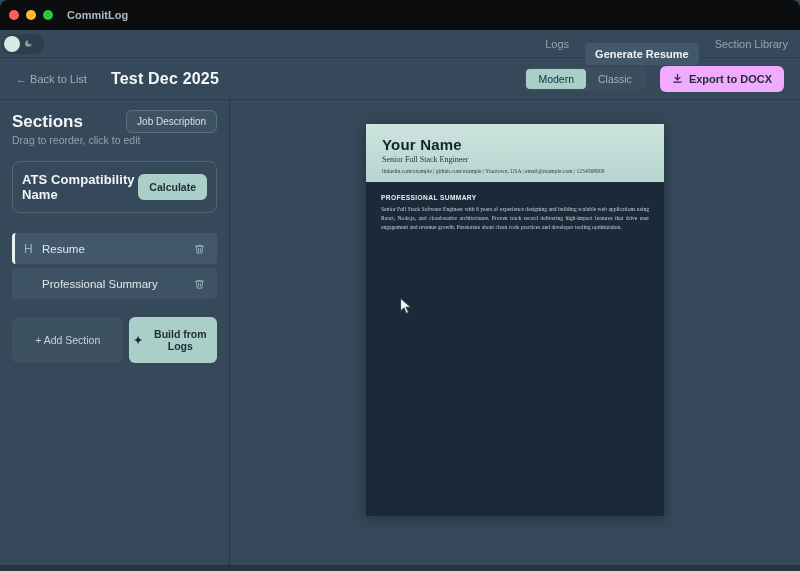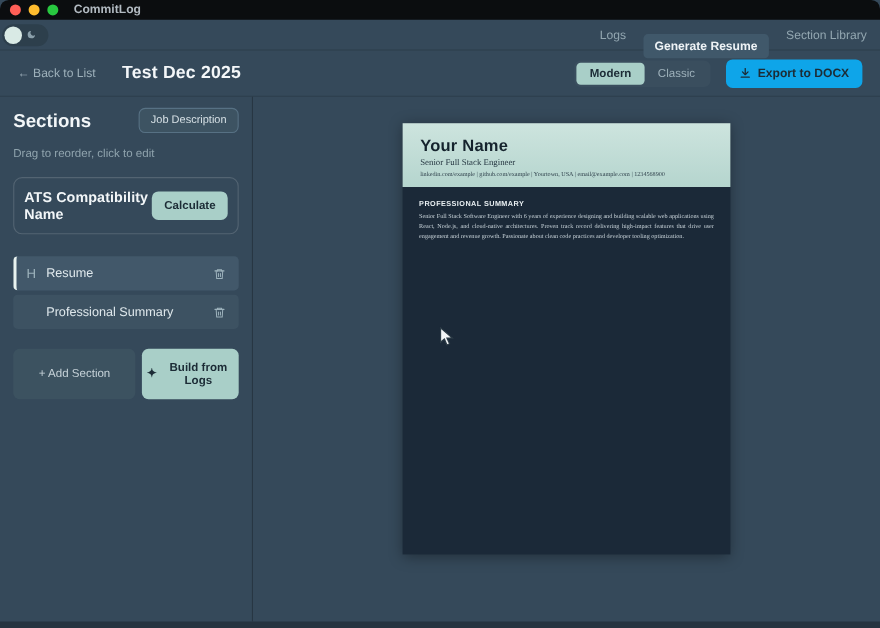--- a/index.html
+++ b/index.html
@@ -1,53 +1,53 @@
 <!DOCTYPE html>
 <html><head>
 <meta charset="utf-8">
 <style>
   * { margin:0; padding:0; box-sizing:border-box; }
   html,body { width:800px; height:571px; overflow:hidden; }
   body { font-family:"Liberation Sans", sans-serif; background:#101418; }
   .window { width:800px; height:571px; display:flex; flex-direction:column; background:#35495a; position:relative; overflow:hidden; }
 
   
-  .titlebar { height:18px; background:#0b0d0f; display:flex; align-items:center; padding-left:9px; flex:0 0 auto; border-radius:8px 8px 0 0; }
+  .titlebar { height:30px; background:#0b0d0f; display:flex; align-items:center; padding-left:9px; flex:0 0 auto; border-radius:8px 8px 0 0; }
   .traffic { display:flex; gap:7px; align-items:center; }
   .light { width:10px; height:10px; border-radius:50%; }
   .titlebar-title { color:#b2bac1; font-size:11px; font-weight:bold; margin-left:14px; }
 
   
   .topbar { height:28px; display:flex; align-items:center; justify-content:space-between; padding:0 2px; border-bottom:1px solid rgba(0,0,0,0.16); flex:0 0 auto; }
   .theme-toggle { width:42px; height:20px; background:#2d3f4c; border-radius:10px; display:flex; align-items:center; padding:2px; cursor:pointer; }
   .toggle-knob { width:16px; height:16px; background:#d9eae5; border-radius:50%; }
   .toggle-moon { margin-left:4px; display:flex; }
   .topnav { display:flex; align-items:center; gap:6px; }
   .nav-item { font-size:11px; color:#93a7b1; padding:5px 10px; border-radius:4px; cursor:pointer; }
   .nav-item.active { background:#40586a; color:#eef3f6; font-weight:bold;margin-top:21px; }
 
   
   .pagehead { height:42px; display:flex; align-items:center; padding:0 16px; border-bottom:1px solid rgba(0,0,0,0.16); flex:0 0 auto; }
   .back-link { color:#9db0ba; font-size:11px; cursor:pointer; white-space:nowrap; }
   .page-title { color:#f4f7f9; font-size:16px; font-weight:bold; margin-left:24px; letter-spacing:0.2px; }
   .pagehead-right { margin-left:auto; display:flex; align-items:center; gap:14px; }
   .segmented { background:#3a4e5e; border-radius:6px; padding:2px; display:flex; }
   .seg-btn { font-size:10.5px; padding:4px 12px; border-radius:4px; border:none; background:transparent; color:#9db0ba; cursor:pointer; font-family:inherit; }
-  .seg-btn.active { background:#a9cfc8; color:#1c2c36; font-weight:bold; }
-  .export-btn { background:#0ea5e9; color:#1c2c36; font-size:11px; font-weight:bold; border:none; border-radius:6px; padding:7px 12px; display:flex; align-items:center; gap:6px; cursor:pointer; font-family:inherit; }
+  .seg-btn.active { background:#a9cfc8; color:#1c2c36; font-weight:normal; }
+  .export-btn { background:#f0abfc; color:#1c2c36; font-size:11px; font-weight:bold; border:none; border-radius:6px; padding:7px 12px; display:flex; align-items:center; gap:6px; cursor:pointer; font-family:inherit; }
 
   
   .content { flex:1 1 auto; display:flex; min-height:0; }
 
   
   .sidebar { width:230px; flex:0 0 230px; border-right:1px solid rgba(0,0,0,0.25); padding:10px 12px; }
   .sidebar-head { display:flex; align-items:center; justify-content:space-between; }
   .sidebar-title { color:#f2f6f8; font-size:17px; font-weight:bold; }
   .job-desc-btn { background:#3d5362; border:1px solid #577184; color:#d6e0e5; font-size:10px; padding:5px 10px; border-radius:6px; cursor:pointer; font-family:inherit; }
-  .sidebar-hint { color:#8fa3ad; font-size:10.5px; margin-top:13px; }
+  .sidebar-hint { color:#8fa3ad; font-size:10.5px; margin-top:1px; }
   .ats-card { margin-top:15px; border:1px solid rgba(255,255,255,0.15); border-radius:8px; padding:10px 9px; display:flex; align-items:center; justify-content:space-between; }
   .ats-label { color:#f2f6f8; font-size:13px; font-weight:bold; letter-spacing:0.1px; }
   .calc-btn { background:#a9cfc8; color:#1c2c36; font-size:10.5px; font-weight:bold; padding:7px 11px; border-radius:6px; border:none; cursor:pointer; font-family:inherit; }
   .section-list { margin-top:20px; display:flex; flex-direction:column; gap:4px; }
   .section-item { background:#3d5262; border-radius:4px; height:31px; display:flex; align-items:center; padding:0 10px 0 12px; cursor:pointer; }
   .section-item.active { background:#42586a; border-left:3px solid #e9f3f0; padding-left:9px; }
   .section-prefix { color:#9db2bc; font-size:12px; display:inline-block; min-width:9px; margin-right:9px; }
   .section-label { color:#dfe8ec; font-size:11.5px; flex:1; }
   .trash-btn { background:none; border:none; display:flex; cursor:pointer; padding:2px; }
   .actions-row { margin-top:18px; display:flex; gap:6px; }

